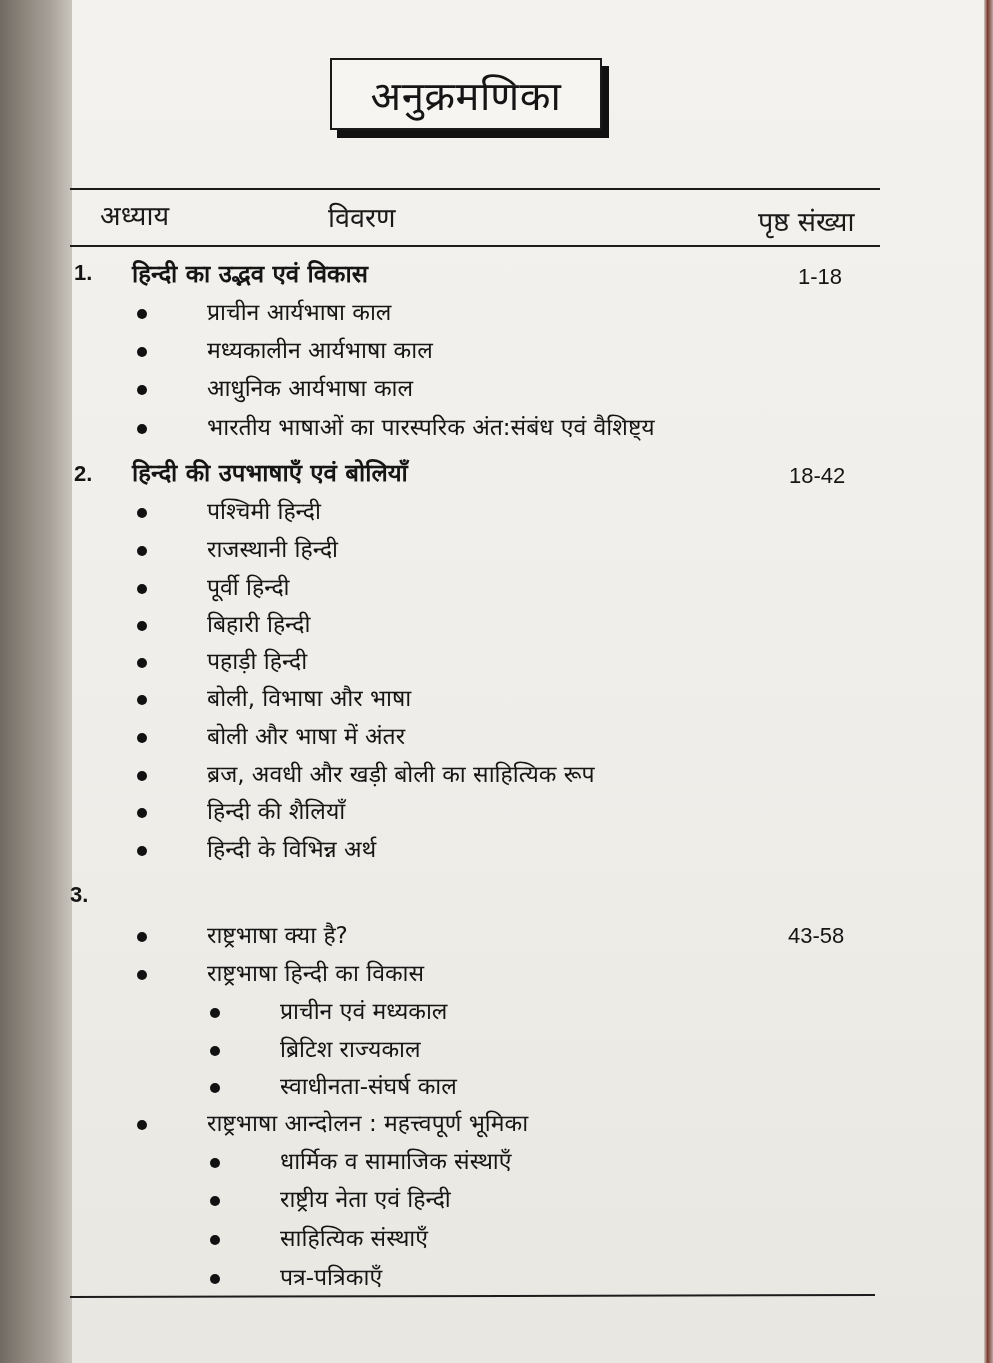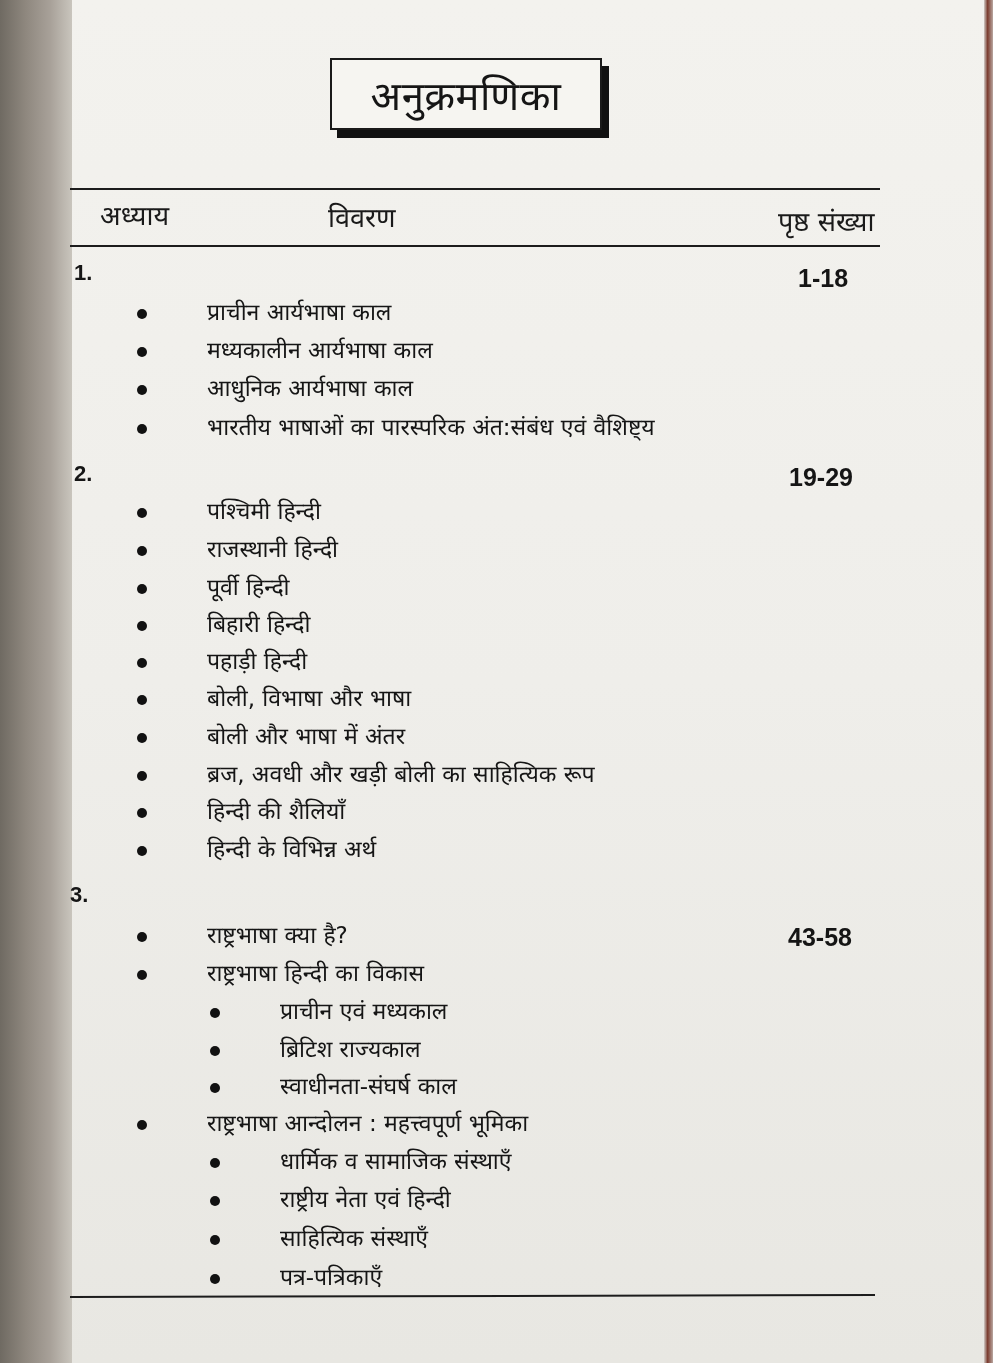--- a/index.html
+++ b/index.html
@@ -72,22 +72,22 @@
       font-size: 22px;
     }
     .chapter .title {
       position: absolute;
       left: 58px;
       white-space: nowrap;
     }
     .pages {
       position: absolute;
       font-family: "Liberation Sans", sans-serif;
-      font-weight: bold;
-      font-size: 25px;
+      font-weight: normal;
+      font-size: 22px;
       white-space: nowrap;
     }
     .item {
       position: absolute;
       font-size: 23px;
       white-space: nowrap;
       height: 36px;
       line-height: 36px;
     }
     .bullet {
@@ -111,24 +111,25 @@
 
 <div class="title-box-wrap">
   <div class="title-box">अनुक्रमणिका</div>
 </div>
 
 <div class="hr" style="left:70px; top:188px; width:810px;"></div>
 <div class="hr" style="left:70px; top:245px; width:810px;"></div>
 
 <div class="col-header" style="left:68px; top:196px;margin-left:32px;">अध्याय</div>
 <div class="col-header" style="left:328px; top:198px;">विवरण</div>
-<div class="col-header" style="left:758px; top:202px;margin-left:20px;">पृष्ठ संख्या</div>
+<div class="col-header" style="left:758px; top:202px;">पृष्ठ संख्या</div>
 
 <div class="chapter" style="left:74px; top:256px; width:700px; height:36px;">
   <span class="num" style="top:4px;">1.</span>
+  <span class="title">हिन्दी का उद्भव एवं विकास</span>
 </div>
 <div class="pages" style="left:798px; top:264px;">1-18</div>
 
 <div class="item" style="left:137px; top:294px;">
   <span class="bullet"></span>
   <span class="text">प्राचीन आर्यभाषा काल</span>
 </div>
 <div class="item" style="left:137px; top:332px;">
   <span class="bullet"></span>
   <span class="text">मध्यकालीन आर्यभाषा काल</span>
@@ -137,22 +138,23 @@
   <span class="bullet"></span>
   <span class="text">आधुनिक आर्यभाषा काल</span>
 </div>
 <div class="item" style="left:137px; top:409px;">
   <span class="bullet"></span>
   <span class="text">भारतीय भाषाओं का पारस्परिक अंत:संबंध एवं वैशिष्ट्य</span>
 </div>
 
 <div class="chapter" style="left:74px; top:455px; width:700px; height:36px;">
   <span class="num" style="top:6px;">2.</span>
-</div>
-<div class="pages" style="left:789px; top:463px;">19-29</div>
+  <span class="title">हिन्दी की उपभाषाएँ एवं बोलियाँ</span>
+</div>
+<div class="pages" style="left:789px; top:463px;">18-42</div>
 
 <div class="item" style="left:137px; top:493px;">
   <span class="bullet"></span>
   <span class="text">पश्चिमी हिन्दी</span>
 </div>
 <div class="item" style="left:137px; top:531px;">
   <span class="bullet"></span>
   <span class="text">राजस्थानी हिन्दी</span>
 </div>
 <div class="item" style="left:137px; top:569px;">

